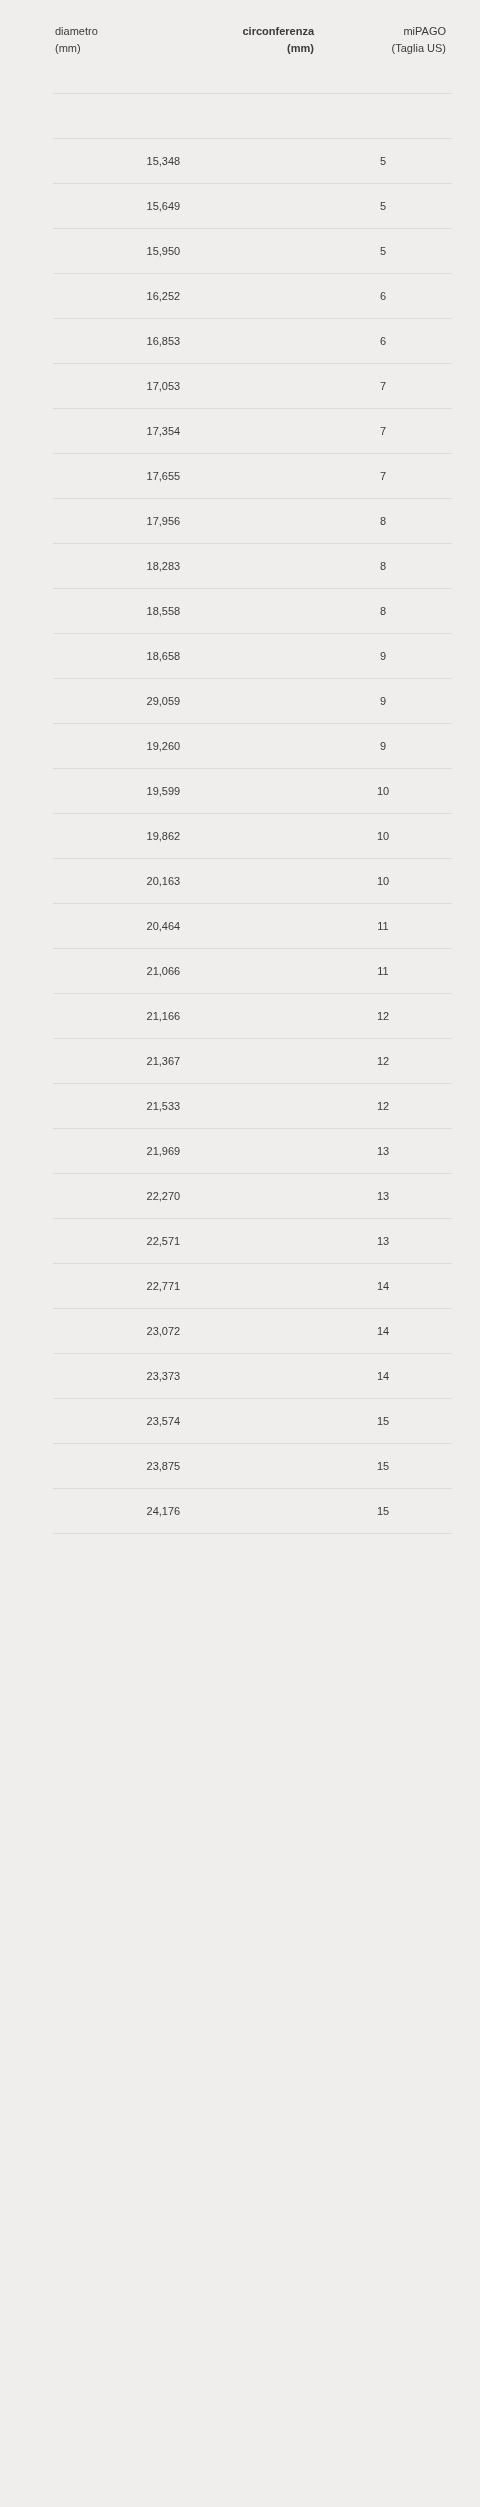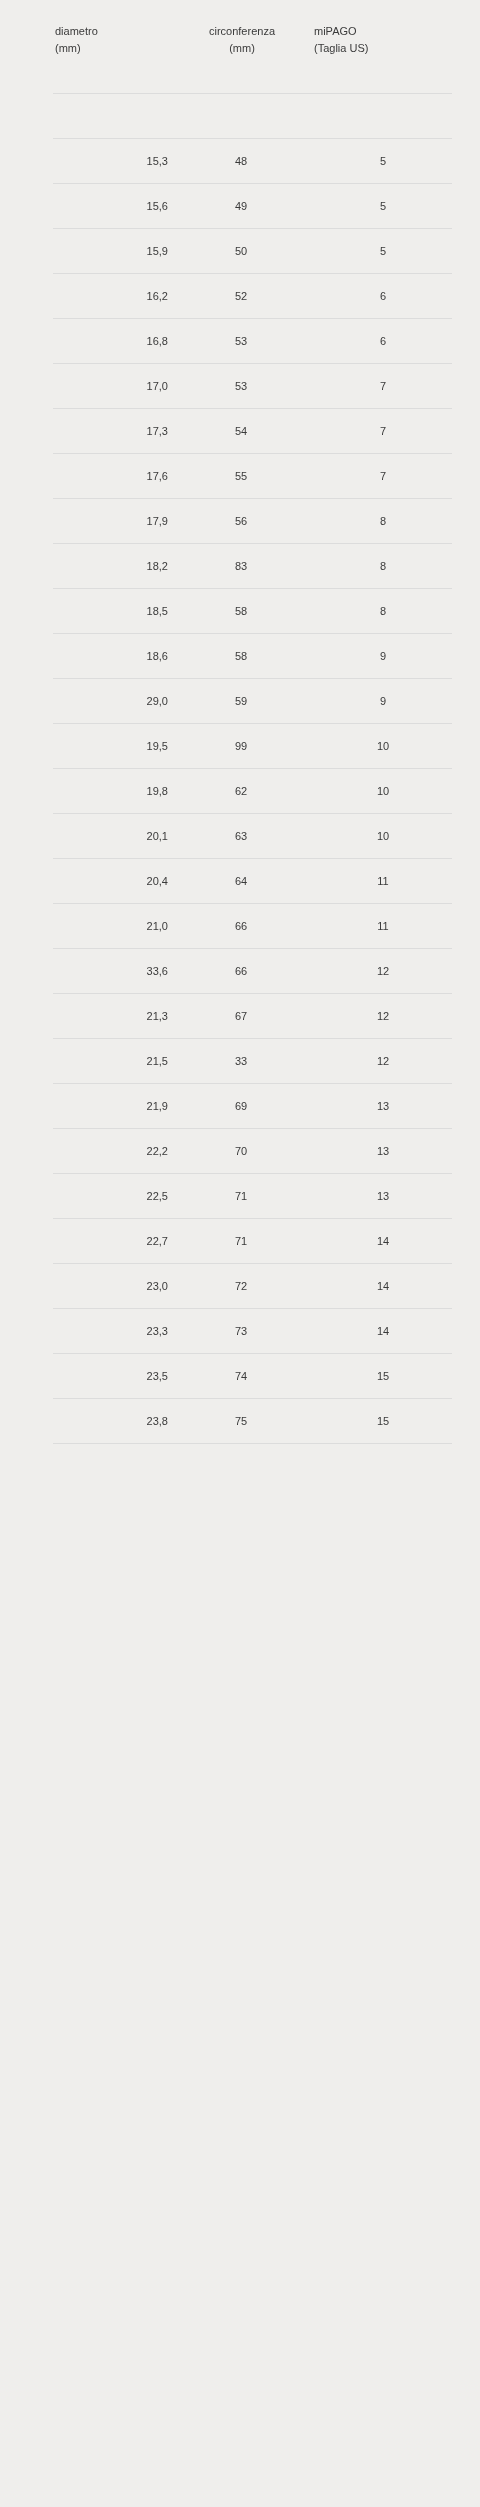--- a/index.html
+++ b/index.html
@@ -49,23 +49,23 @@
   .head-cell .hl1,
   .head-cell .hl2 {
     display: block;
     white-space: nowrap;
   }
 
   
   th.h-diametro .hl1,
   th.h-diametro .hl2 { text-align: left; padding-left: 2px; }
   th.h-circ .hl1,
-  th.h-circ .hl2 { text-align: center; padding-left: 2px; }
+  th.h-circ .hl2 { text-align: right; padding-left: 2px; font-weight: bold; }
   th.h-mipago .hl1,
-  th.h-mipago .hl2 { text-align: left; padding-right: 6px; }
+  th.h-mipago .hl2 { text-align: right; padding-right: 6px; }
 
   
   tr.spacer-row td {
     height: 45px;
     padding: 0;
     border-top: 1px solid #dcdcdc;
   }
 
   tbody tr.data-row td {
     height: 44px;
@@ -76,21 +76,21 @@
     color: #3a3a3a;
     white-space: nowrap;
   }
   tbody tr.data-row td.gut { border-top: 1px solid #dcdcdc; }
 
   
   td.gut-l, th.gut-l { border-top-color: transparent !important; }
   td.gut-r, th.gut-r { border-top-color: transparent !important; }
 
   .cell-diametro { text-align: right;  padding-right: 37px; }
-  .cell-circ     { text-align: center;   padding-left: 55px; }
+  .cell-circ     { text-align: left;   padding-left: 55px; }
   .cell-mipago   { text-align: center; padding-right: 10px; }
 
   tbody tr.last-rule td {
     height: 0;
     padding: 0;
     border-top: 1px solid #dcdcdc;
     font-size: 0;
     line-height: 0;
   }
 </style>
@@ -219,20 +219,27 @@
       </tr>
       <tr class="data-row">
         <td class="gut gut-l"></td>
         <td class="cell-diametro">29,0</td>
         <td class="cell-circ">59</td>
         <td class="cell-mipago">9</td>
         <td class="gut gut-r"></td>
       </tr>
       <tr class="data-row">
         <td class="gut gut-l"></td>
+        <td class="cell-diametro">19,2</td>
+        <td class="cell-circ">60</td>
+        <td class="cell-mipago">9</td>
+        <td class="gut gut-r"></td>
+      </tr>
+      <tr class="data-row">
+        <td class="gut gut-l"></td>
         <td class="cell-diametro">19,5</td>
         <td class="cell-circ">99</td>
         <td class="cell-mipago">10</td>
         <td class="gut gut-r"></td>
       </tr>
       <tr class="data-row">
         <td class="gut gut-l"></td>
         <td class="cell-diametro">19,8</td>
         <td class="cell-circ">62</td>
         <td class="cell-mipago">10</td>
@@ -254,21 +261,21 @@
       </tr>
       <tr class="data-row">
         <td class="gut gut-l"></td>
         <td class="cell-diametro">21,0</td>
         <td class="cell-circ">66</td>
         <td class="cell-mipago">11</td>
         <td class="gut gut-r"></td>
       </tr>
       <tr class="data-row">
         <td class="gut gut-l"></td>
-        <td class="cell-diametro">33,6</td>
+        <td class="cell-diametro">21,1</td>
         <td class="cell-circ">66</td>
         <td class="cell-mipago">12</td>
         <td class="gut gut-r"></td>
       </tr>
       <tr class="data-row">
         <td class="gut gut-l"></td>
         <td class="cell-diametro">21,3</td>
         <td class="cell-circ">67</td>
         <td class="cell-mipago">12</td>
         <td class="gut gut-r"></td>
@@ -326,20 +333,27 @@
         <td class="gut gut-l"></td>
         <td class="cell-diametro">23,5</td>
         <td class="cell-circ">74</td>
         <td class="cell-mipago">15</td>
         <td class="gut gut-r"></td>
       </tr>
       <tr class="data-row">
         <td class="gut gut-l"></td>
         <td class="cell-diametro">23,8</td>
         <td class="cell-circ">75</td>
+        <td class="cell-mipago">15</td>
+        <td class="gut gut-r"></td>
+      </tr>
+      <tr class="data-row">
+        <td class="gut gut-l"></td>
+        <td class="cell-diametro">24,1</td>
+        <td class="cell-circ">76</td>
         <td class="cell-mipago">15</td>
         <td class="gut gut-r"></td>
       </tr>
       <tr class="last-rule">
         <td class="gut-l"></td>
         <td></td>
         <td></td>
         <td></td>
         <td class="gut-r"></td>
       </tr>

